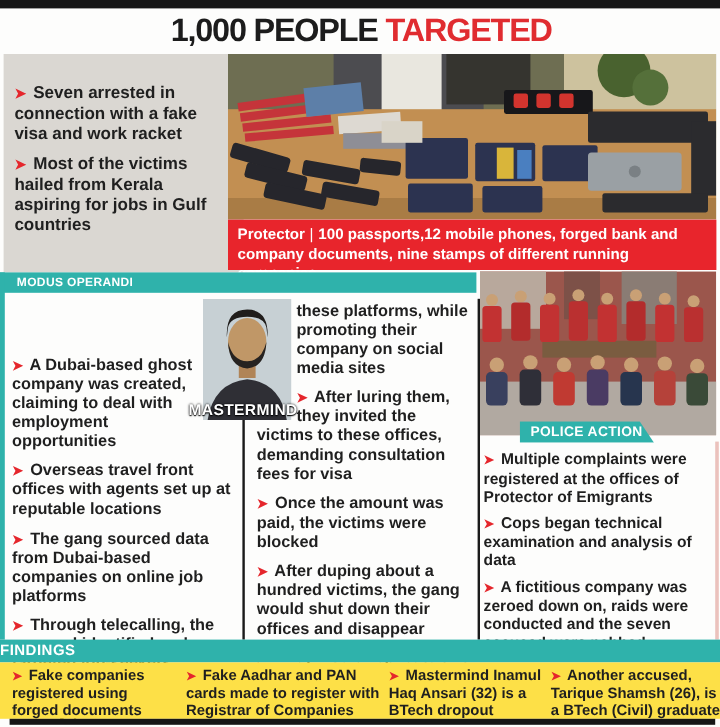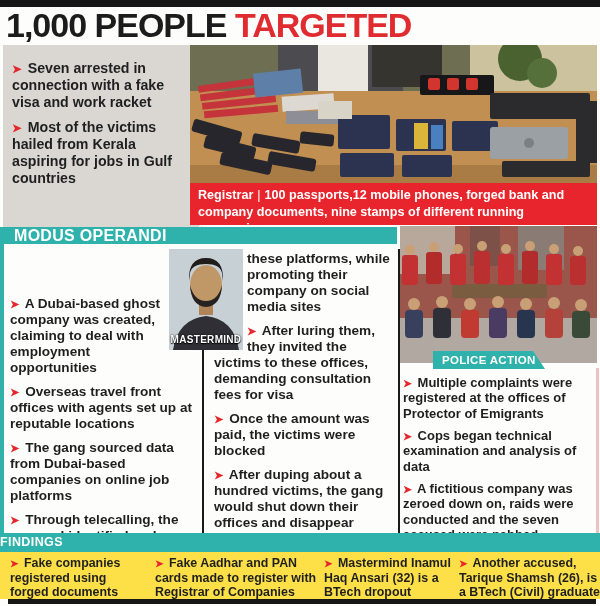--- a/index.html
+++ b/index.html
@@ -3,44 +3,44 @@
 <meta charset="utf-8">
 <style>
   html,body{margin:0;padding:0;}
   body{font-family:"Liberation Sans", sans-serif; background:#ffffff;}
   .board{position:relative; width:600px; height:606px; background:#fdfdfc; overflow:hidden;}
 
   .topbar{position:absolute; left:0; top:0; width:600px; height:7px; background:#161616;}
   .botbar{position:absolute; left:8px; top:599px; width:588px; height:5px; background:#161616;}
 
   .title{position:absolute; left:6px; top:7px; width:590px; height:37px;
-         font-size:34px; font-weight:bold; letter-spacing:-1px; color:#1c1c1c;
-         white-space:nowrap; line-height:37px;}
+         font-size:27px; font-weight:bold; letter-spacing:-1px; color:#1c1c1c;
+         white-space:nowrap; line-height:37px;text-align:center;}
   .title .red{color:#e02c30;}
 
   
   .key-panel{position:absolute; left:3px; top:45px; width:200px; height:182px;
-             background:#dad7d2; box-sizing:border-box; padding:15px 9px 6px 9px;}
+             background:#dad7d2; box-sizing:border-box; padding:25px 9px 6px 9px;}
 
   
   .b{margin:0 0 8px 0; font-size:13.6px; line-height:1.18; font-weight:bold; color:#1f1f1f;}
   .key-panel .b{font-size:14.2px; margin-bottom:9px;}
   .arrow{color:#e5262c; font-size:0.82em; padding-right:2px;}
 
   
   .seizure-photo{position:absolute; left:190px; top:45px; width:407px; height:138px; overflow:hidden;}
   .caption{position:absolute; left:190px; top:183px; width:407px; height:42px;
            background:#e8252c; color:#ffffff; box-sizing:border-box; padding:4px 8px;
            font-size:12.6px; line-height:1.33; font-weight:bold;}
   .caption .cap-label{font-weight:bold;}
   .caption .sep{padding:0 4px; font-weight:normal;}
 
   
   .modus-bar{position:absolute; left:0; top:227px; width:397px; height:17px; background:#2fb2ab;
-             color:#fff; font-size:16px; font-weight:bold; letter-spacing:.3px;
+             color:#fff; font-size:10px; font-weight:bold; letter-spacing:.3px;
              line-height:17px; padding-left:14px; box-sizing:border-box;}
   .left-strip{position:absolute; left:0; top:227px; width:4px; height:306px; background:#2fb2ab;}
   .right-accent{position:absolute; left:596px; top:368px; width:3px; height:165px; background:#dd9288; opacity:.55;}
 
   .findings-bar{position:absolute; left:0; top:533px; width:600px; height:19px; background:#2fb2ab;
                 color:#fff; font-size:12.5px; font-weight:bold; letter-spacing:.4px;
                 line-height:19px; }
   .findings-panel{position:absolute; left:0; top:552px; width:600px; height:47px; background:#fde047;
                   box-sizing:border-box; display:flex; gap:7px; padding:4px 8px 0 10px;}
   .findings-panel .fcol{flex:0 0 auto;}
@@ -50,22 +50,22 @@
   
   .col-left{position:absolute; left:10px; top:251px; width:188px;margin-top:45px;}
   .col-left .first{max-width:152px;}
   .col-mid{position:absolute; left:214px; top:251px; width:181px;}
   .col-mid .photo-spacer{float:left; width:33px; height:95px;}
   .divider-a{position:absolute; left:202px; top:350px; width:2px; height:183px; background:#1a1a1a;}
   .divider-b{position:absolute; left:398px; top:249px; width:2px; height:284px; background:#1a1a1a;}
 
   
   .mastermind{position:absolute; left:169px; top:249px; width:74px; height:101px; overflow:hidden;}
-  .mastermind-label{position:absolute; left:169px; top:334px; width:74px; text-align:center;
-                    color:#fff; font-size:10px; font-weight:bold; letter-spacing:.3px;
+  .mastermind-label{position:absolute; left:157px; top:334px; width:74px; text-align:center;
+                    color:#fff; font-size:13px; font-weight:bold; letter-spacing:.3px;
                     text-shadow:0 0 2px #000, 0 1px 1px #000;}
 
   
   .group-photo{position:absolute; left:400px; top:226px; width:197px; height:137px; overflow:hidden;}
   .police-bar{position:absolute; left:400px; top:351px; width:112px; height:18px; background:#2fb2ab;
               color:#fff; font-size:11.5px; font-weight:bold; letter-spacing:.3px;
               line-height:18px; padding-left:9px; box-sizing:border-box;
               clip-path:polygon(0 0, calc(100% - 12px) 0, 100% 100%, 0 100%);margin-left:33px;}
   .col-right{position:absolute; left:403px; top:375px; width:194px;}
   .col-right .b{font-size:13px; margin-bottom:7px;}
@@ -134,21 +134,21 @@
         <rect x="300" y="48" width="100" height="26" rx="2"></rect>
         <rect x="386" y="56" width="21" height="62"></rect>
         <rect x="312" y="116" width="88" height="16" rx="2"></rect>
       </g>
       <rect x="300" y="82" width="78" height="32" rx="3" fill="#9aa0a4"></rect>
       <circle cx="339" cy="98" r="5" fill="#7a8084"></circle>
     </svg>
   </div>
 
   <div class="caption">
-    <span class="cap-label">Registrar</span><span class="sep">|</span><span>100 passports,12 mobile phones, forged bank and company documents, nine stamps of different running companies</span>
+    <span class="cap-label">Protector</span><span class="sep">|</span><span>100 passports,12 mobile phones, forged bank and company documents, nine stamps of different running companies</span>
   </div>
 
   <div class="modus-bar">MODUS OPERANDI</div>
   <div class="left-strip"></div>
   <div class="right-accent"></div>
 
   <div class="col-left">
     <p class="b first"><span class="arrow">➤</span> <span>A Dubai-based ghost company was created, claiming to deal with employment opportunities</span></p>
     <p class="b"><span class="arrow">➤</span> <span>Overseas travel front offices with agents set up at reputable locations</span></p>
     <p class="b"><span class="arrow">➤</span> <span>The gang sourced data from Dubai-based companies on online job platforms</span></p>

